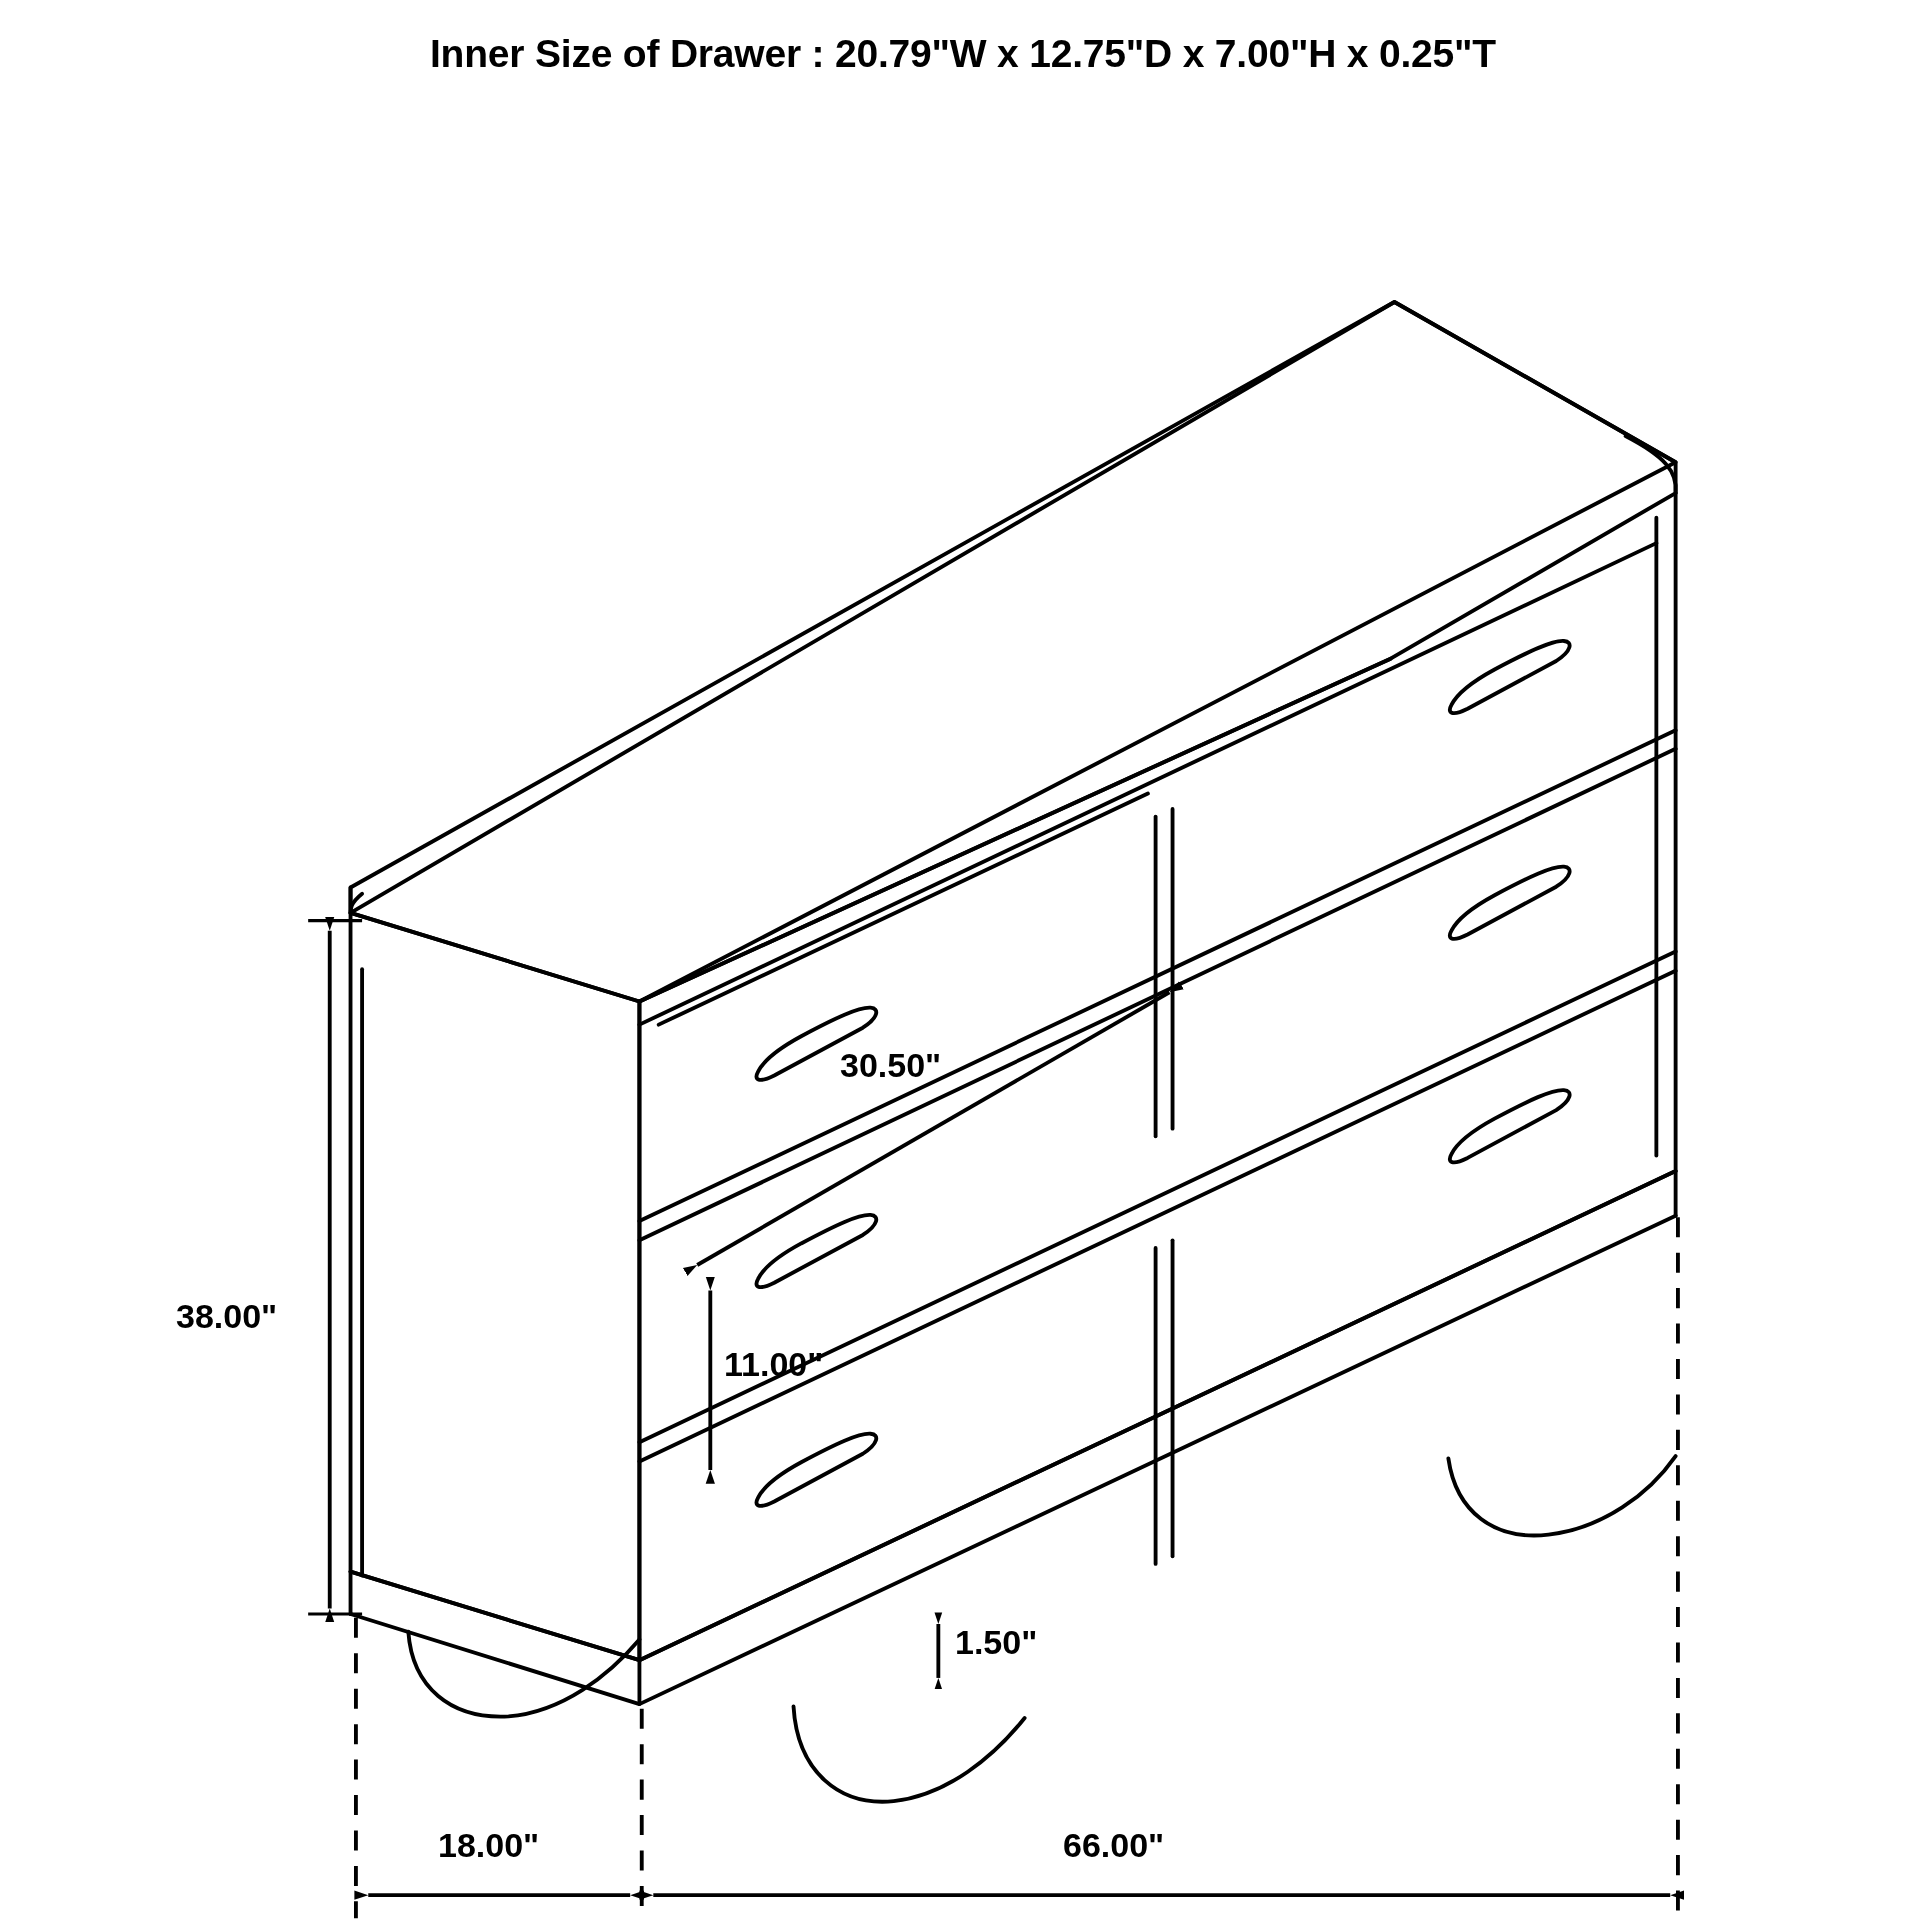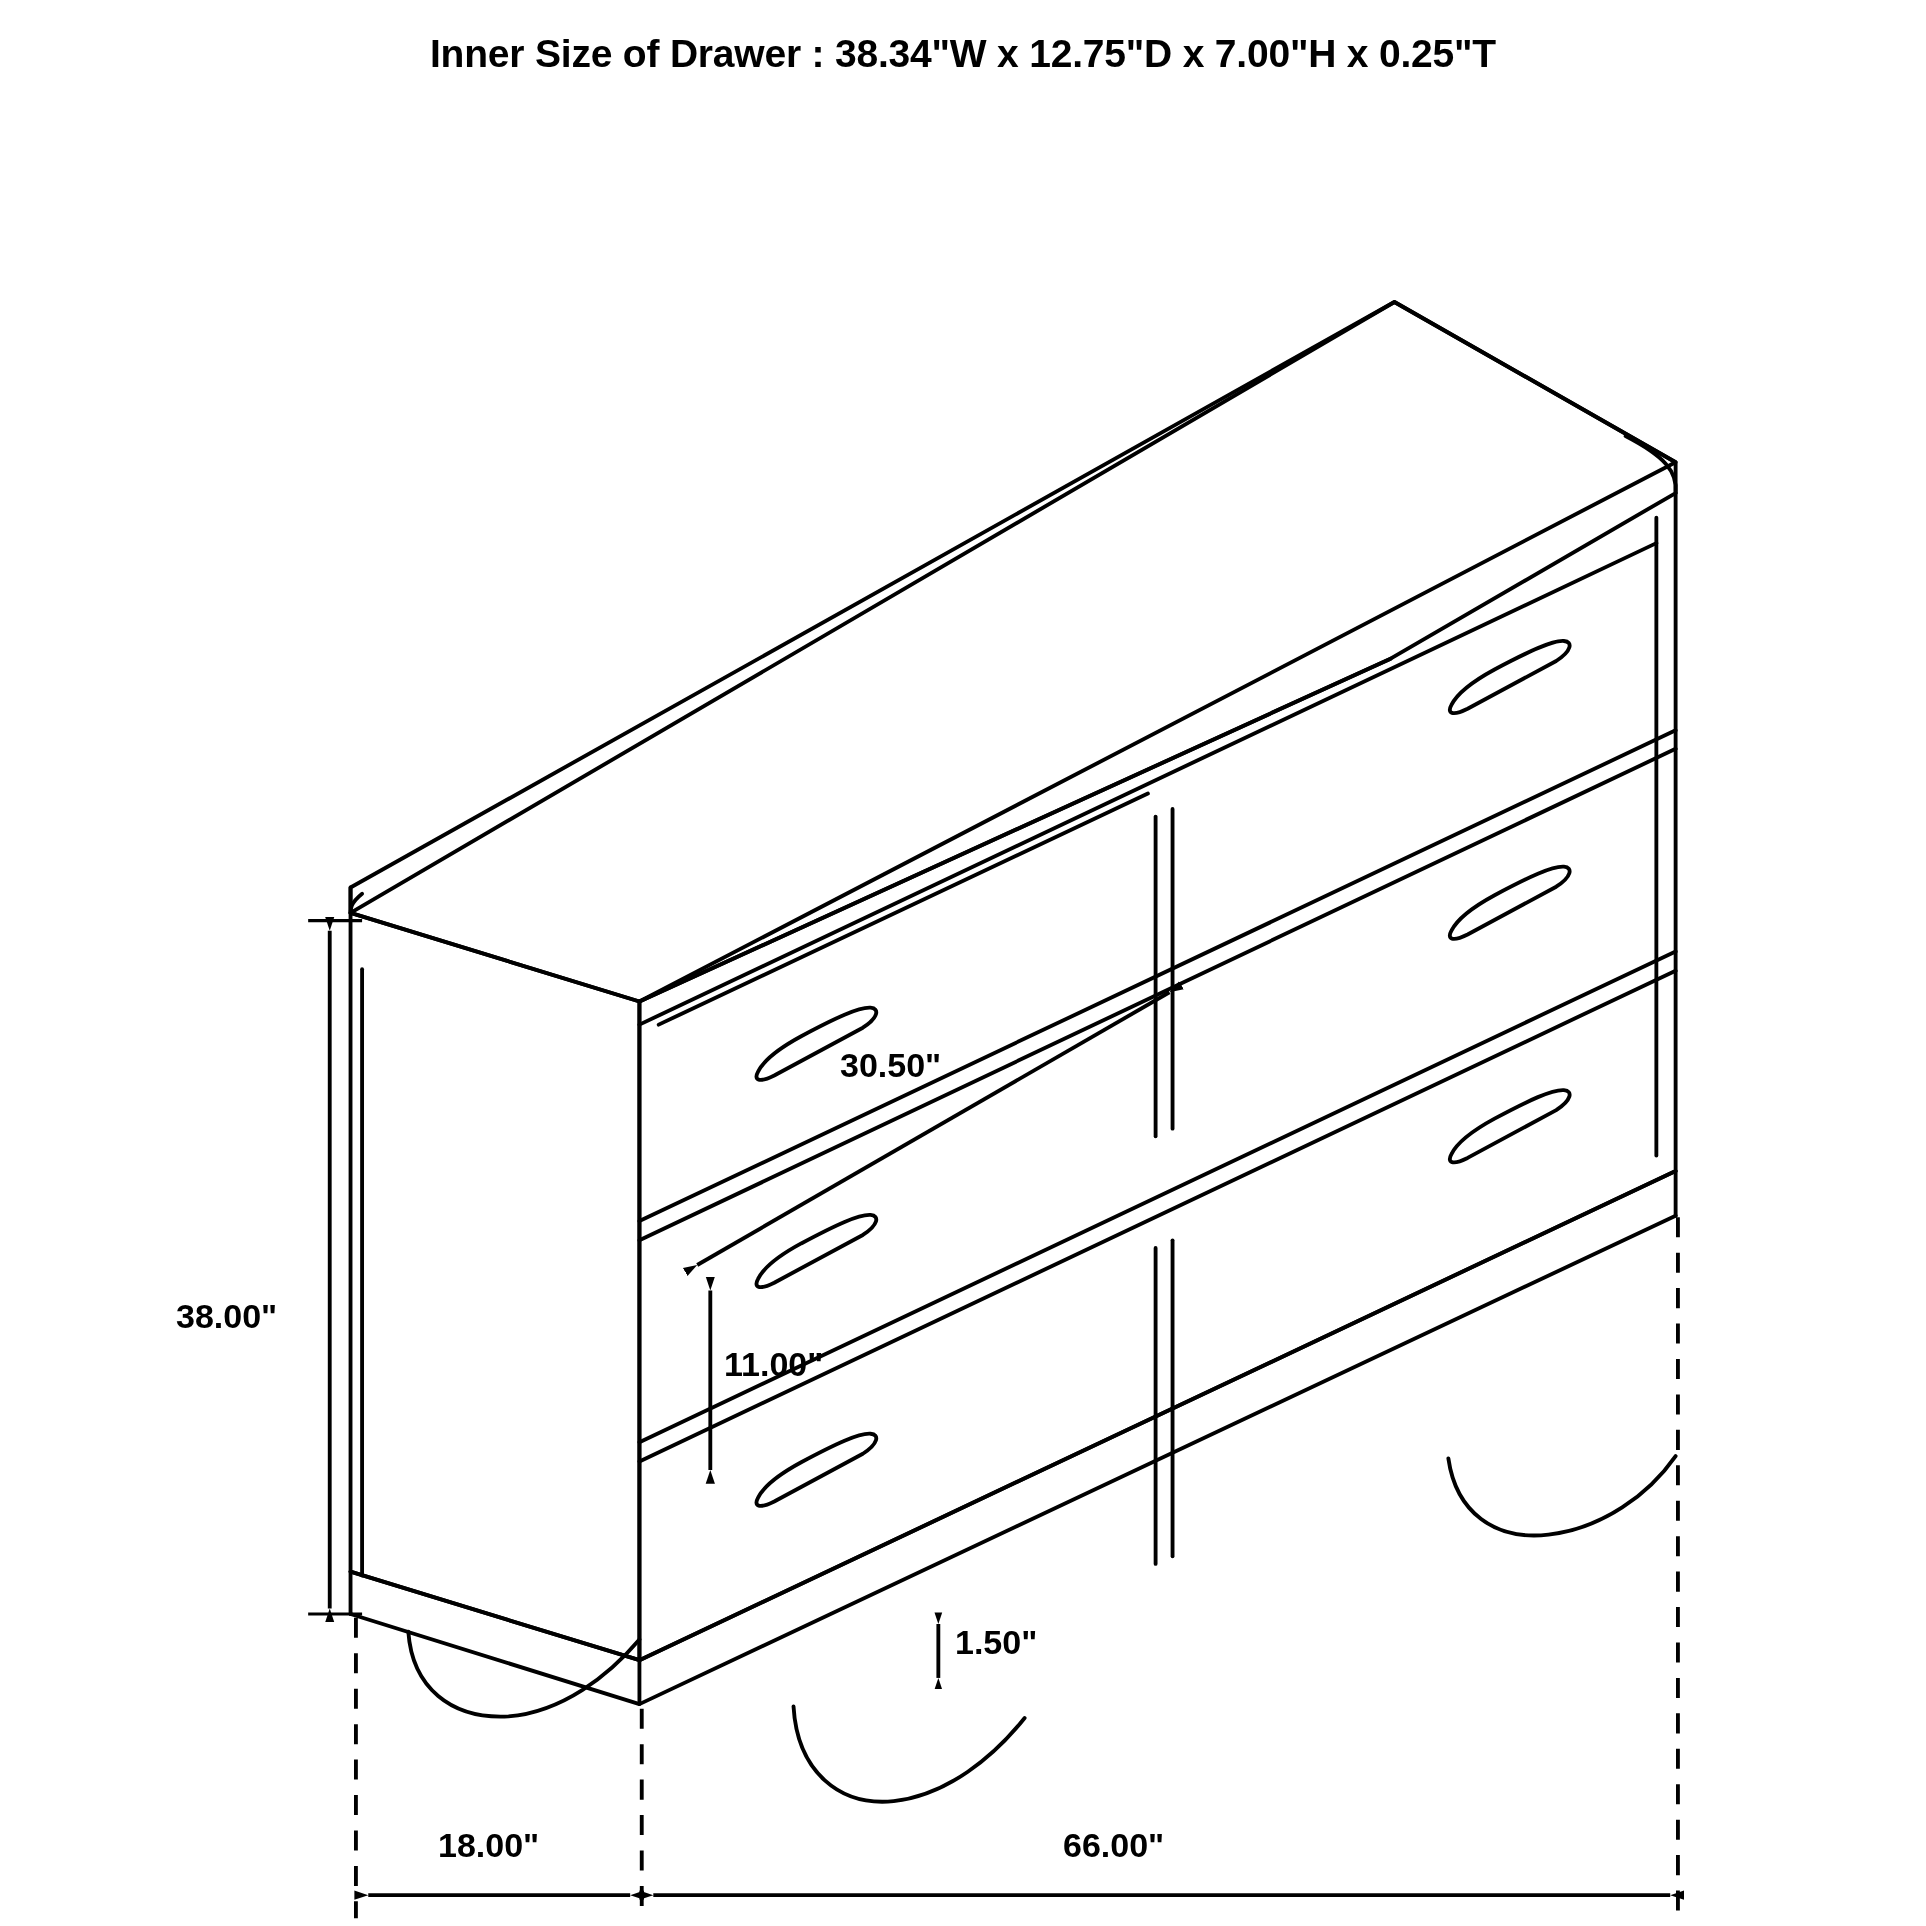--- a/index.html
+++ b/index.html
@@ -51,21 +51,21 @@
   .lbl-1100 { left: 724px; top: 1345px; }
   .lbl-150 { left: 955px; top: 1623px; }
   .lbl-1800 { left: 438px; top: 1826px; }
   .lbl-6600 { left: 1063px; top: 1826px; }
 </style>
 </head>
 <body>
 
 <div id="stage">
 
-  <div id="title">Inner Size of Drawer : 38.34"W x 12.75"D x 7.00"H x 0.25"T</div>
+  <div id="title">Inner Size of Drawer : 20.79"W x 12.75"D x 7.00"H x 0.25"T</div>
 
   <svg id="drawing" viewBox="0 0 2500 2500">
     <defs>
       <marker id="arrowStart" markerWidth="22" markerHeight="22" refX="18" refY="8" orient="auto" markerUnits="userSpaceOnUse">
         <path d="M18,8 L0,2 L0,14 Z" fill="#000"></path>
       </marker>
       <marker id="arrowEnd" markerWidth="22" markerHeight="22" refX="4" refY="8" orient="auto" markerUnits="userSpaceOnUse">
         <path d="M4,8 L22,2 L22,14 Z" fill="#000"></path>
       </marker>
       <marker id="arrowStartS" markerWidth="18" markerHeight="18" refX="15" refY="7" orient="auto" markerUnits="userSpaceOnUse">

